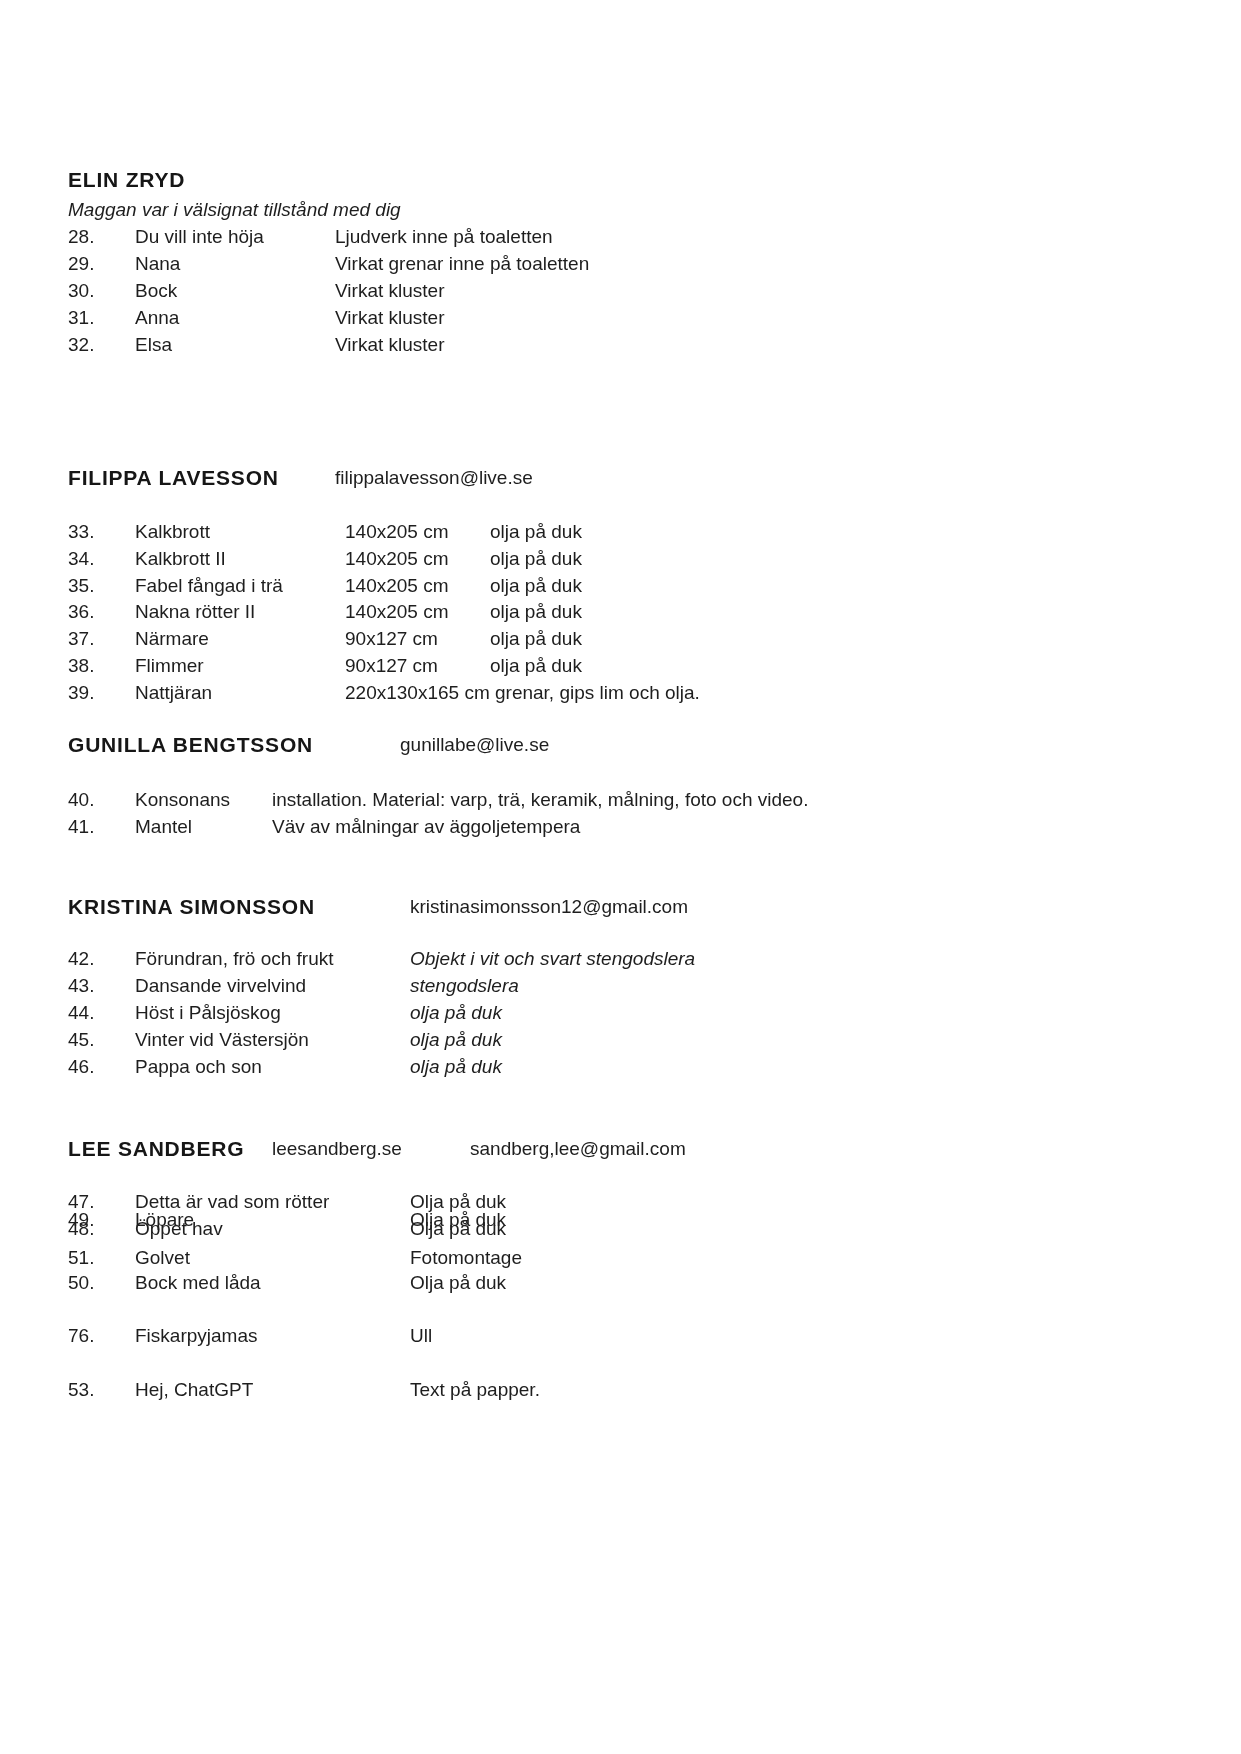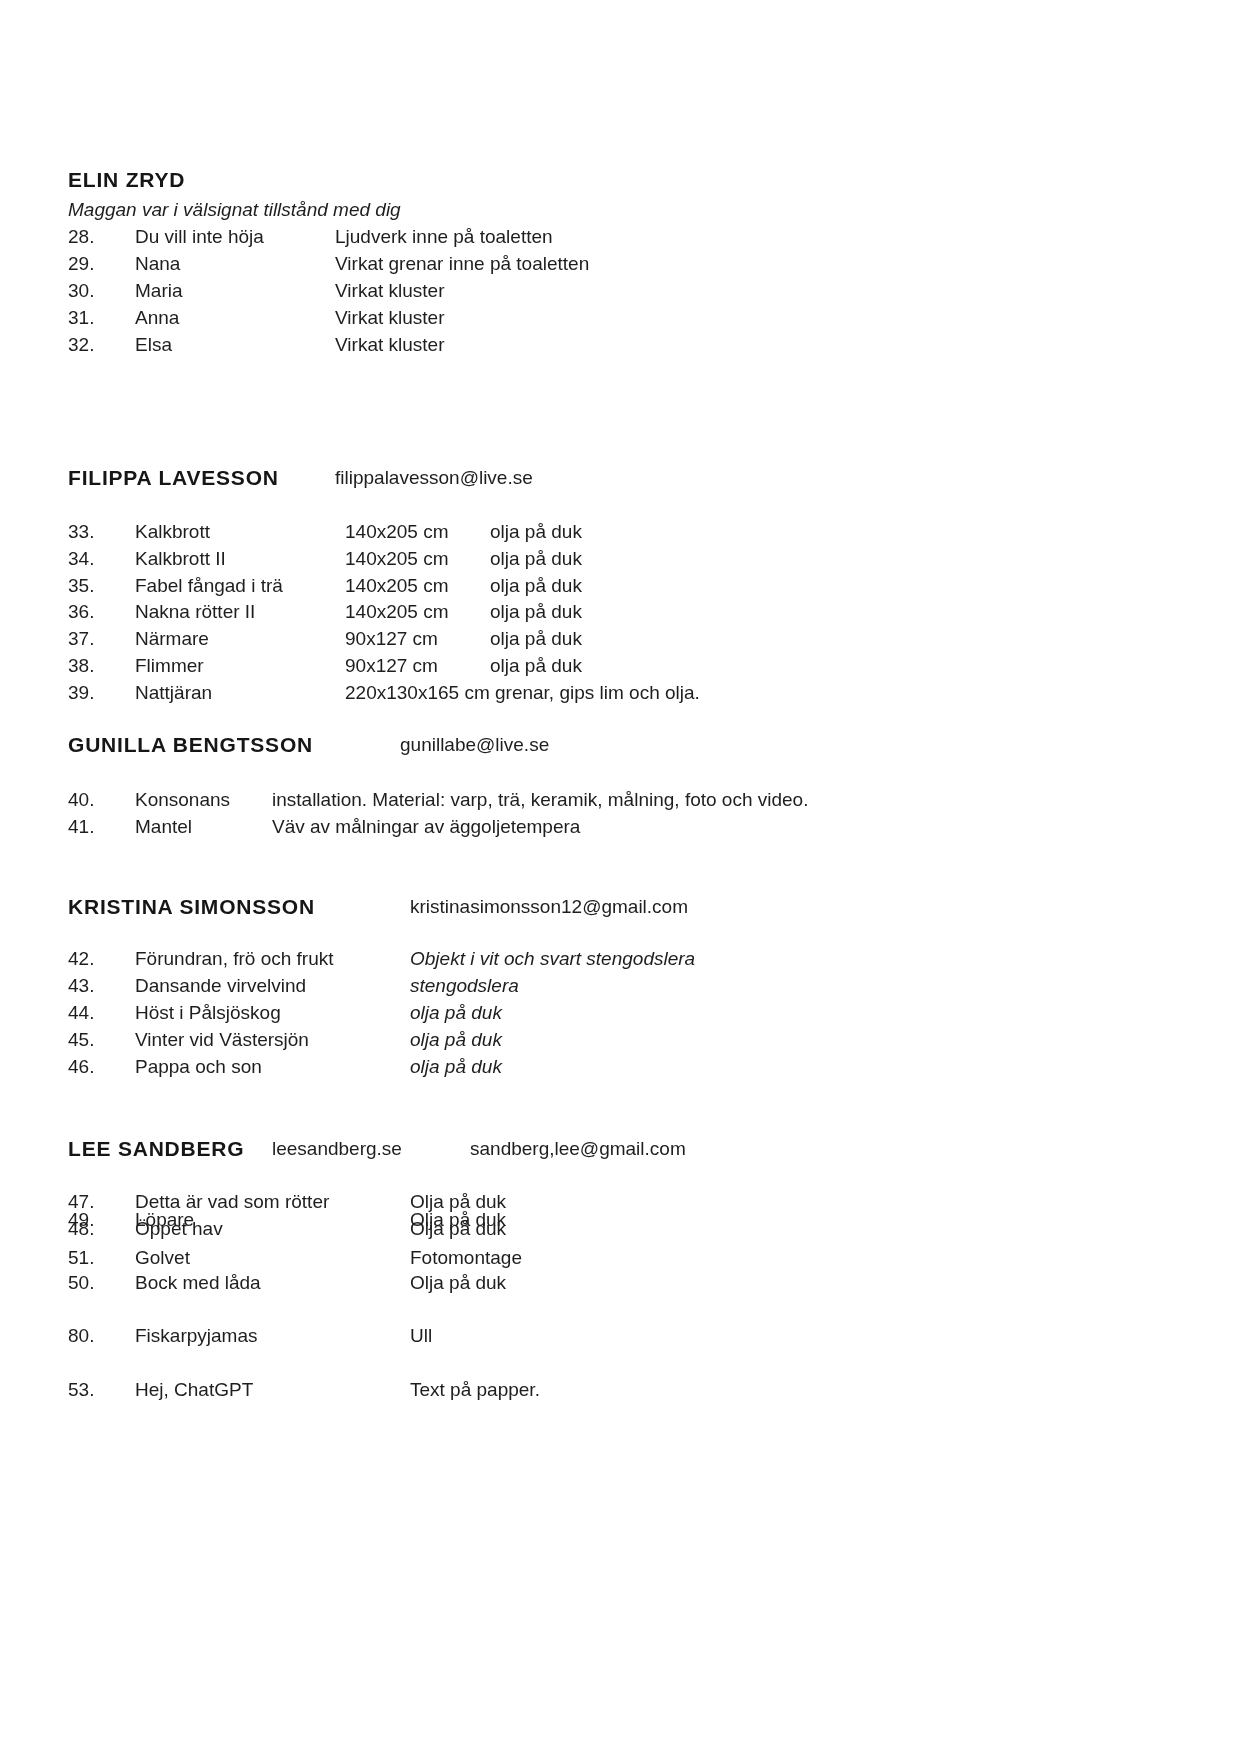--- a/index.html
+++ b/index.html
@@ -77,21 +77,21 @@
     <span class="c-title">Du vill inte höja</span>
     <span class="c2">Ljudverk inne på toaletten</span>
   </div>
   <div class="line sec-elin" style="top:252px">
     <span class="c-num">29.</span>
     <span class="c-title">Nana</span>
     <span class="c2">Virkat grenar inne på toaletten</span>
   </div>
   <div class="line sec-elin" style="top:279px">
     <span class="c-num">30.</span>
-    <span class="c-title">Maria</span>
+    <span class="c-title">Bock</span>
     <span class="c2">Virkat kluster</span>
   </div>
   <div class="line sec-elin" style="top:306px">
     <span class="c-num">31.</span>
     <span class="c-title">Anna</span>
     <span class="c2">Virkat kluster</span>
   </div>
   <div class="line sec-elin" style="top:333px">
     <span class="c-num">32.</span>
     <span class="c-title">Elsa</span>
@@ -217,21 +217,21 @@
     <span class="c-num">50.</span>
     <span class="c-title">Bock med låda</span>
     <span class="c2">Olja på duk</span>
   </div>
   <div class="line sec-lee" style="top:1246px">
     <span class="c-num">51.</span>
     <span class="c-title">Golvet</span>
     <span class="c2">Fotomontage</span>
   </div>
   <div class="line sec-lee" style="top:1324px">
-    <span class="c-num">80.</span>
+    <span class="c-num">76.</span>
     <span class="c-title">Fiskarpyjamas</span>
     <span class="c2">Ull</span>
   </div>
   <div class="line sec-lee" style="top:1378px">
     <span class="c-num">53.</span>
     <span class="c-title">Hej, ChatGPT</span>
     <span class="c2">Text på papper.</span>
   </div>
 
 </div>

